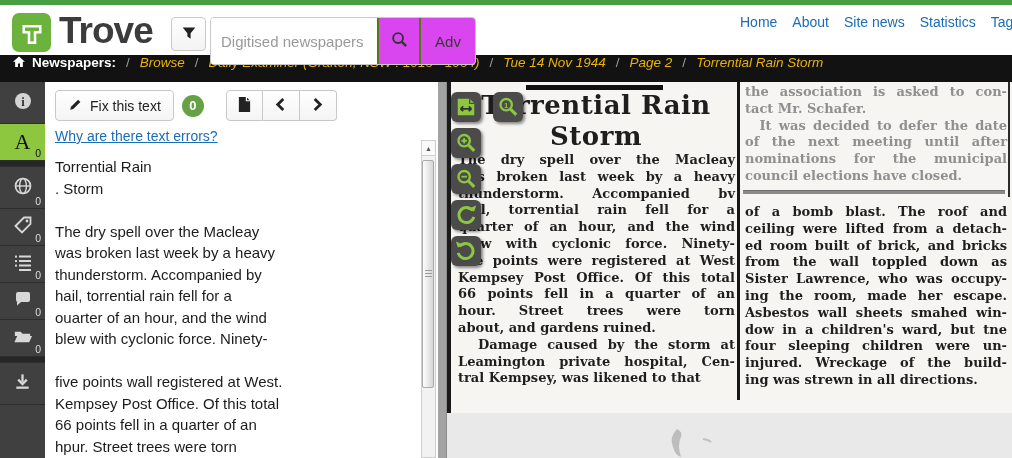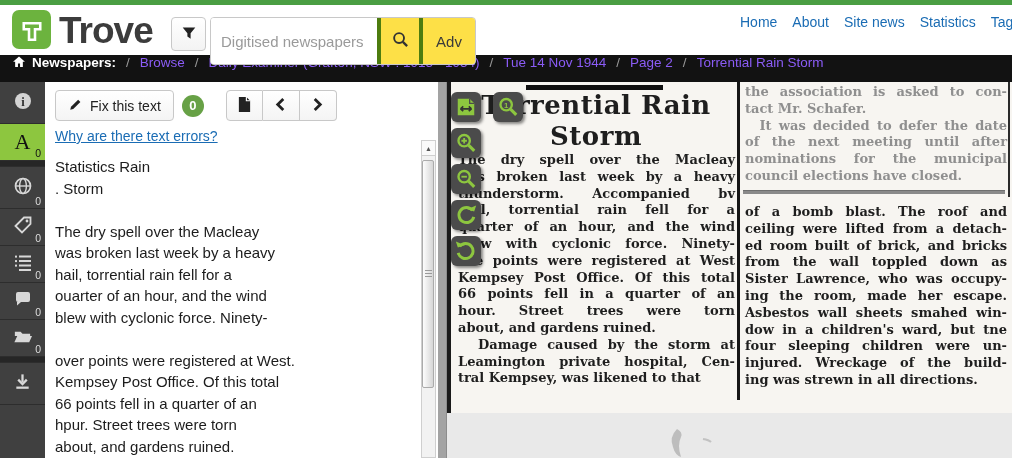--- a/index.html
+++ b/index.html
@@ -2,44 +2,44 @@
 <html><head>
 <meta charset="utf-8">
 <style>
   * { margin:0; padding:0; box-sizing:border-box; }
   html,body { width:1012px; height:458px; overflow:hidden; background:#fff;
     font-family:"Liberation Sans", sans-serif; }
 
   
   .topstrip { height:5px; background:#4a9e43; }
   .header { position:relative; height:50px; background:#fff; }
-  .logo { position:absolute; left:12px; top:5px; display:flex; align-items:flex-start; gap:8px; }
+  .logo { position:absolute; left:12px; top:5px; display:flex; align-items:flex-end; gap:8px; }
   .logo-mark { width:39px; height:39px; background:#6cb33e; border-radius:7px;
     display:flex; align-items:center; justify-content:center; }
   .logo-word { font-size:37px; font-weight:bold; color:#3c3c3c; letter-spacing:-1px; }
   .filter-btn { position:absolute; left:171px; top:12px; width:35px; height:34px;
     border:1px solid #c8c8c8; border-radius:4px; background:linear-gradient(#fff,#f3f3f3);
     display:flex; align-items:center; justify-content:center; cursor:pointer; }
   .search-group { position:absolute; left:210px; top:12px; height:48px; display:flex;
     border:1px solid #c8c8c8; border-radius:4px; overflow:hidden; background:#fff; }
   .search-input { width:166px; border:none; outline:none; padding:0 10px; font-size:15px; color:#333; }
   .search-input::placeholder { color:#9a9a9a; }
-  .search-btn, .adv-btn { border:none; border-left:4px solid #4d7c0f; background:#fde047;
+  .search-btn, .adv-btn { border:none; border-left:2px solid #4d7c0f; background:#d946ef;
     display:flex; align-items:center; justify-content:center; cursor:pointer; }
   .search-btn { width:42px; }
   .adv-btn { width:56px; font-size:15px; color:#3a3a3a; }
   .nav { position:absolute; left:740px; top:9px; display:flex; gap:15px; width:400px; }
   .nav a { color:#1a6cb4; text-decoration:none; font-size:14px; white-space:nowrap; }
 
   
   .breadcrumb { height:27px; background:#121212; display:flex; align-items:flex-start;
     padding:0 12px; color:#fff; font-size:13.5px; white-space:nowrap; overflow:hidden; }
   .bc-section { font-weight:bold; margin-left:6px; }
   .bc-sep { color:#9a9a9a; margin:0 10px; }
-  .crumb { color:#8b5cf6; text-decoration:none; }
+  .crumb { color:#eab308; text-decoration:none;font-style:italic; }
 
   
   .main { display:flex; height:376px; }
 
   
   .sidebar { width:45px; background:#404040; flex:none; }
   .sb-item { position:relative; height:37px; border-bottom:1px solid #2d2d2d;
     display:flex; align-items:center; justify-content:center; cursor:pointer; }
   .sb-item.tall { height:42px; }
   .sb-item.active { background:#8dc63f; }
@@ -296,30 +296,31 @@
             <svg width="13" height="15" viewBox="0 0 14 16">
               <path d="M4 2 L10 8 L4 14" fill="none" stroke="#222" stroke-width="3"></path>
             </svg>
           </span>
         </button>
       </div>
     </div>
     <a href="#" class="errors-link">Why are there text errors?</a>
     <div class="ocr-text">
 
-    <div class="ocr-line">Statistics Rain</div>
+    <div class="ocr-line">Torrential Rain</div>
         <div class="ocr-line">. Storm</div>
         <div class="ocr-line blank"></div>
         <div class="ocr-line">The dry spell over the Macleay</div>
         <div class="ocr-line">was broken last week by a heavy</div>
+        <div class="ocr-line">thunderstorm. Accompanied by</div>
         <div class="ocr-line">hail, torrential rain fell for a</div>
         <div class="ocr-line">ouarter of an hour, and the wind</div>
         <div class="ocr-line">blew with cyclonic force. Ninety-</div>
         <div class="ocr-line blank"></div>
-        <div class="ocr-line">over points were registered at West.</div>
+        <div class="ocr-line">five points wall registered at West.</div>
         <div class="ocr-line">Kempsey Post Office. Of this total</div>
         <div class="ocr-line">66 points fell in a quarter of an</div>
         <div class="ocr-line">hpur. Street trees were torn</div>
         <div class="ocr-line">about, and gardens ruined.</div>
       </div>
     <div class="scrollbar">
       <div class="sb-track"></div>
       <div class="sb-up">▲</div>
       <div class="sb-thumb">
         <div class="sb-grip">

